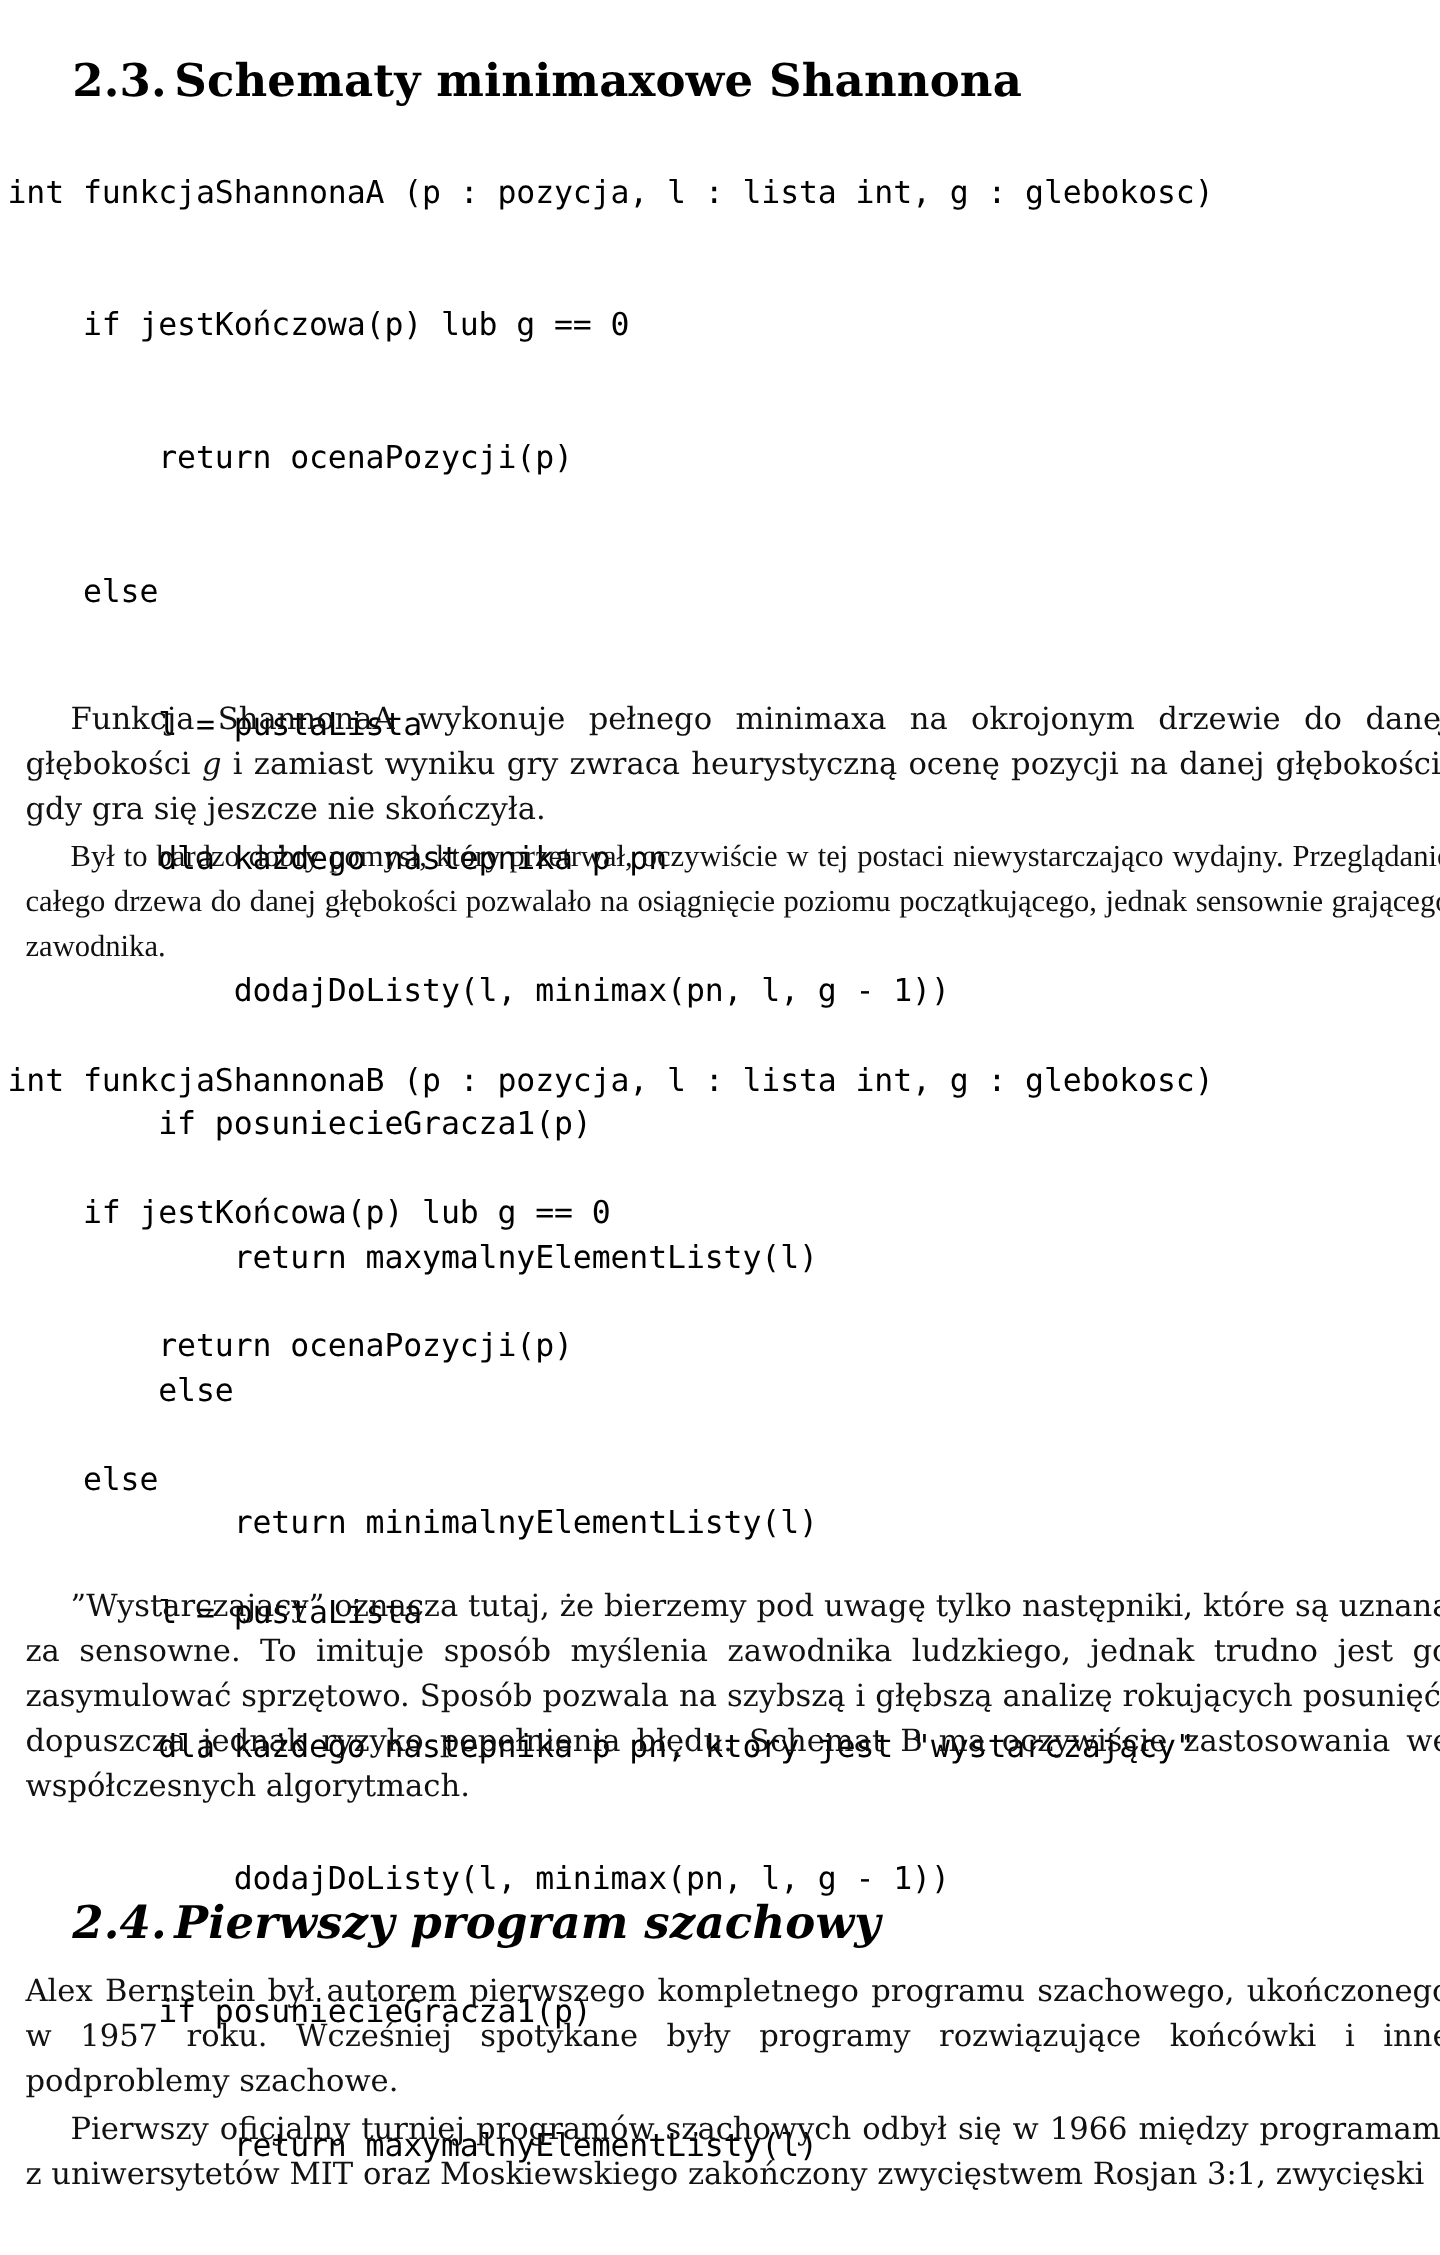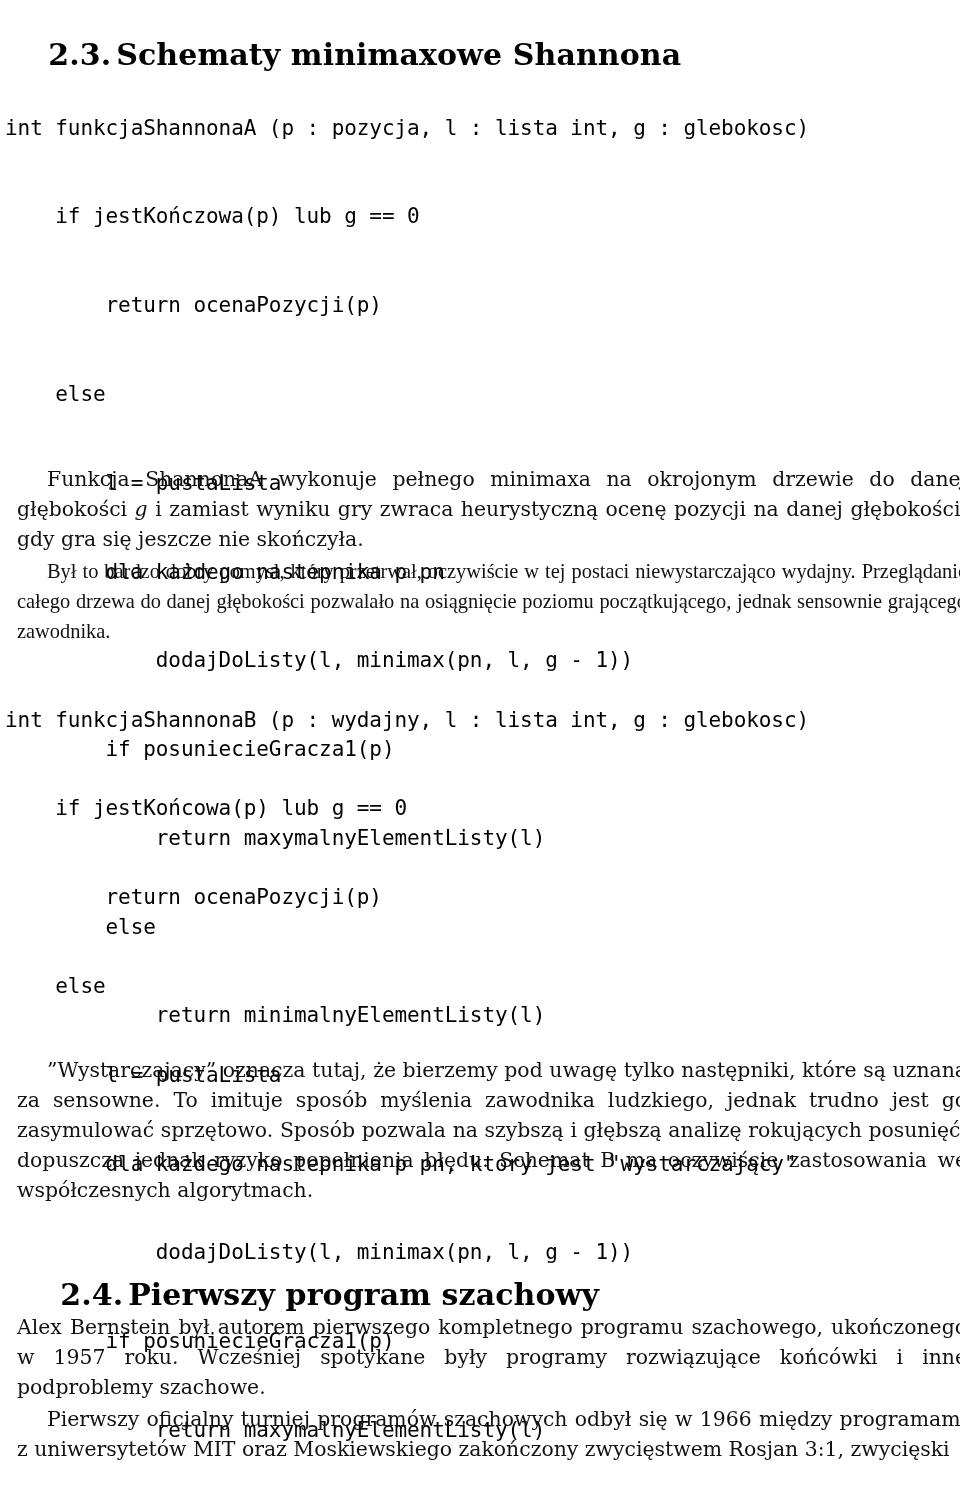--- a/index.html
+++ b/index.html
@@ -112,36 +112,36 @@
     <div class="code-line">        if posuniecieGracza1(p)</div>
     <div class="code-line">            return maxymalnyElementListy(l)</div>
     <div class="code-line">        else</div>
     <div class="code-line">            return minimalnyElementListy(l)</div>
   </pre>
 
   <p class="para indent blk" id="para-funkcja"><span>Funkcja ShannonaA wykonuje pełnego minimaxa na okrojonym drzewie do danej głębokości </span><span class="math-var">g</span><span> i zamiast wyniku gry zwraca heurystyczną ocenę pozycji na danej głębokości, gdy gra się jeszcze nie skończyła.</span></p>
 
   <p class="para indent blk" id="para-bylto">Był to bardzo dobry pomysł, który przetrwał, oczywiście w tej postaci niewystarczająco wydajny. Przeglądanie całego drzewa do danej głębokości pozwalało na osiągnięcie poziomu początkującego, jednak sensownie grającego zawodnika.</p>
 
-  <pre class="code-block blk" id="code-block-b" style="margin:0;">    <div class="code-line">int funkcjaShannonaB (p : wydajny, l : lista int, g : glebokosc)</div>
+  <pre class="code-block blk" id="code-block-b" style="margin:0;">    <div class="code-line">int funkcjaShannonaB (p : pozycja, l : lista int, g : glebokosc)</div>
     <div class="code-line">    if jestKońcowa(p) lub g == 0</div>
     <div class="code-line">        return ocenaPozycji(p)</div>
     <div class="code-line">    else</div>
     <div class="code-line">        l = pustaLista</div>
     <div class="code-line">        dla każdego nastepnika p pn, ktory jest "wystarczający"</div>
     <div class="code-line">            dodajDoListy(l, minimax(pn, l, g - 1))</div>
     <div class="code-line">        if posuniecieGracza1(p)</div>
     <div class="code-line">            return maxymalnyElementListy(l)</div>
     
     
   </pre>
 
   <p class="para indent blk" id="para-wystarcz">”Wystarczający” oznacza tutaj, że bierzemy pod uwagę tylko następniki, które są uznana za sensowne. To imituje sposób myślenia zawodnika ludzkiego, jednak trudno jest go zasymulować sprzętowo. Sposób pozwala na szybszą i głębszą analizę rokujących posunięć, dopuszcza jednak ryzyko popełnienia błędu. Schemat B ma oczywiście zastosowania we współczesnych algorytmach.</p>
 
-  <h2 class="section-heading blk" id="heading-24" style="margin:12px;">
+  <h2 class="section-heading blk" id="heading-24" style="margin:0;font-style:italic;">
     <span class="heading-number">2.4.</span><span>Pierwszy program szachowy</span>
   </h2>
 
   <p class="para blk" id="para-bernstein">Alex Bernstein był autorem pierwszego kompletnego programu szachowego, ukończonego w 1957 roku. Wcześniej spotykane były programy rozwiązujące końcówki i inne podproblemy szachowe.</p>
 
   <p class="para indent blk" id="para-turniej">Pierwszy oficjalny turniej programów szachowych odbył się w 1966 między programami z uniwersytetów MIT oraz Moskiewskiego zakończony zwycięstwem Rosjan 3:1, zwycięski</p>
 
 
 </div>
 

